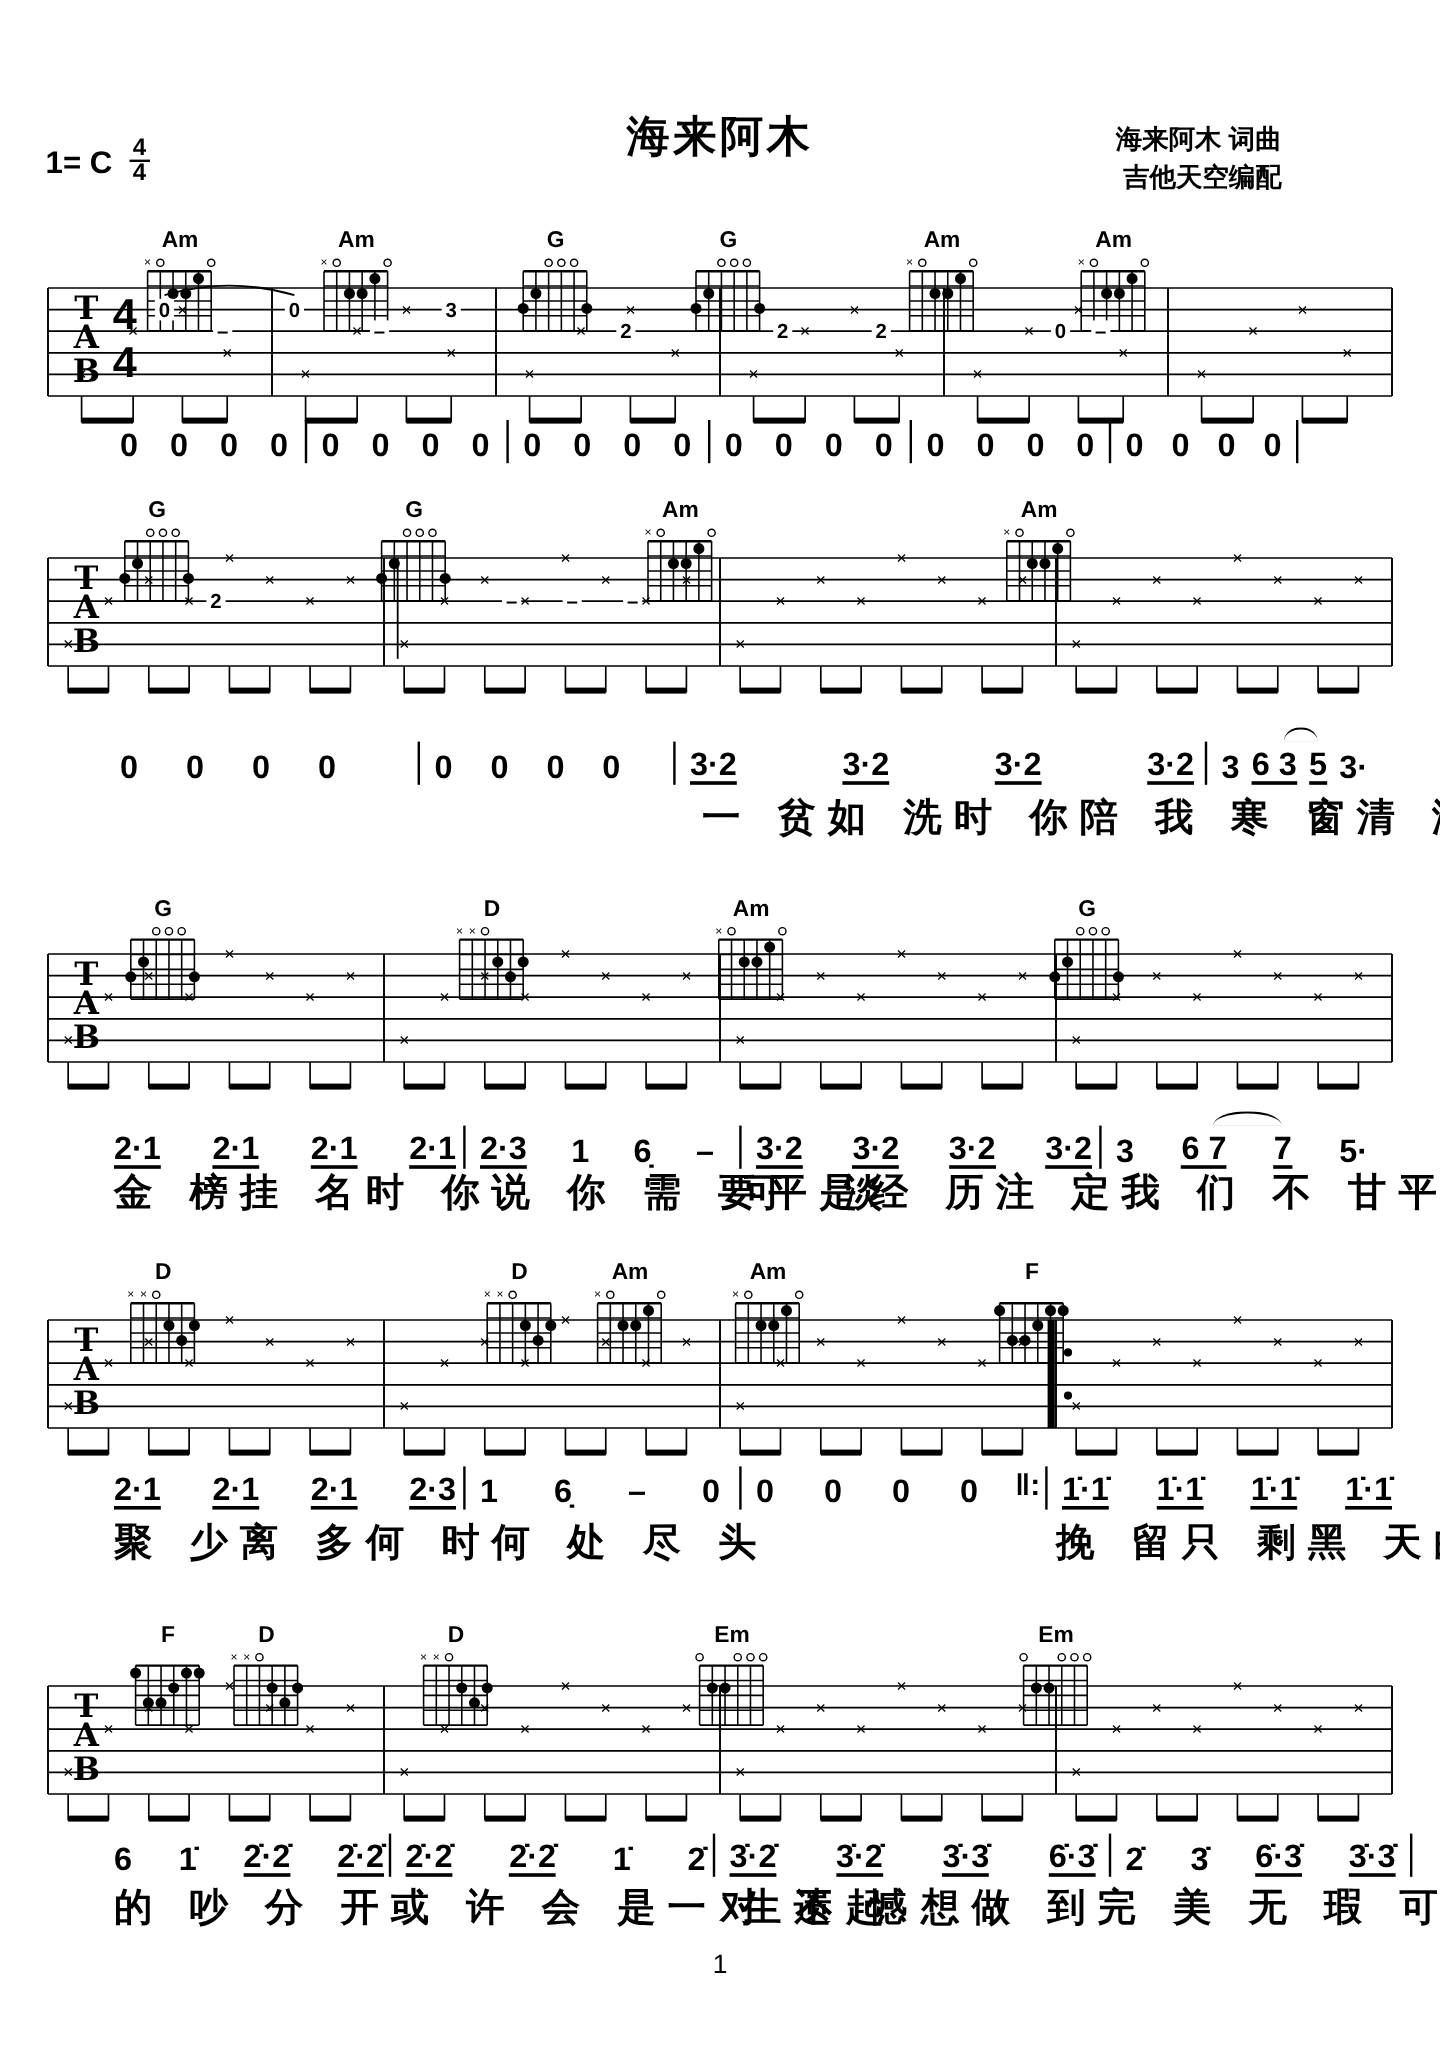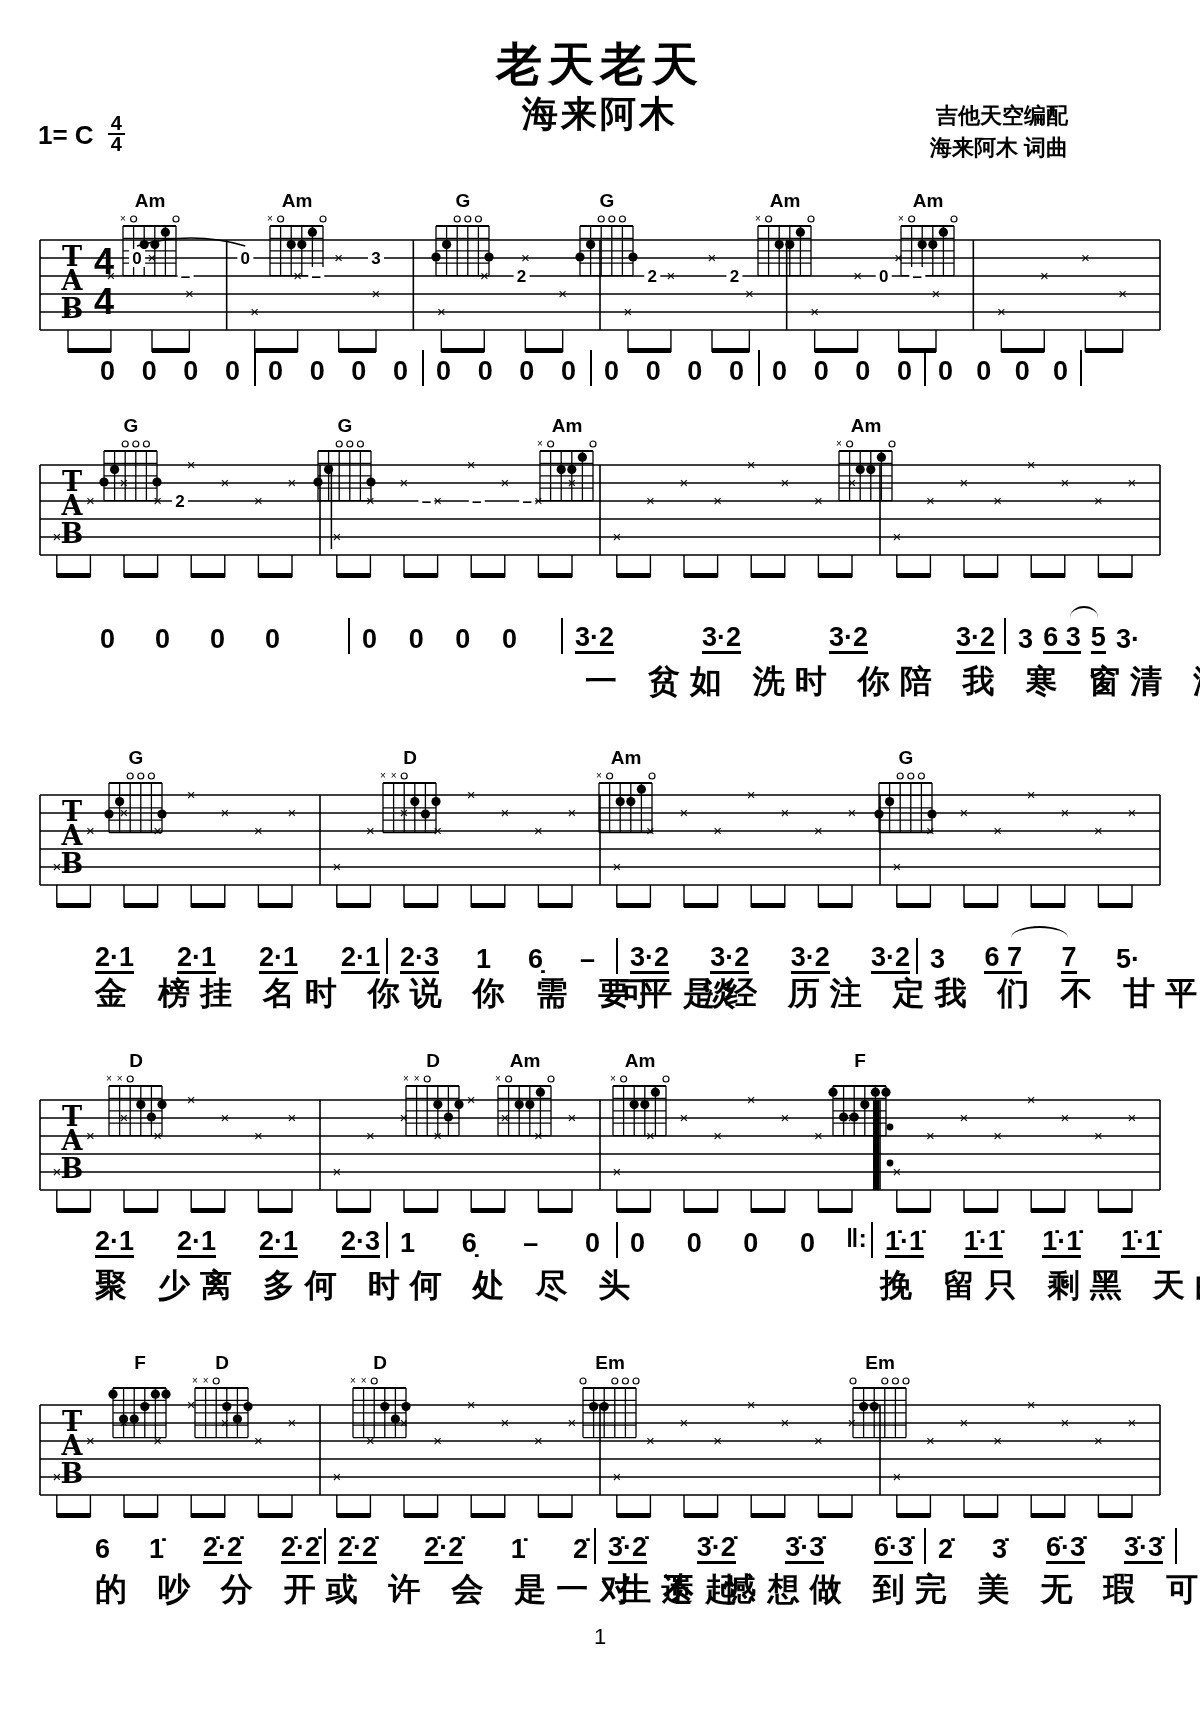--- a/index.html
+++ b/index.html
@@ -28,25 +28,24 @@
   .tie-arc{position:absolute;height:10px;border-top:2.5px solid #000;
            border-radius:50% 50% 0 0 / 100% 100% 0 0;}
   .lyrics{position:absolute;font-size:32px;font-weight:bold;letter-spacing:10px;
           word-spacing:2px;white-space:nowrap;}
   .pageno{position:absolute;top:1624px;left:0;width:100%;text-align:center;font-size:22px;}
 </style>
 </head>
 <body>
 
 <div class="page">
-  <div class="title">老天老天</div>
   <div class="artist">海来阿木</div>
   <div class="credits">
+    <div>海来阿木 词曲</div>
     <div>吉他天空编配</div>
-    <div>海来阿木 词曲</div>
   </div>
   <div class="key">
     <span>1= C</span><span class="frac"><span class="top">4</span><span class="bot">4</span></span>
   </div>
   <div id="systems">
       <div class="chord" style="left: 114px; top: 166px;"><div class="chord-name">Am</div><svg width="72" height="68" viewBox="0 0 72 68">
           <line x1="9" y1="16" x2="9" y2="65.6" stroke="#000" stroke-width="1.3"></line>
           <line x1="19.6" y1="16" x2="19.6" y2="65.6" stroke="#000" stroke-width="1.3"></line>
           <line x1="30.2" y1="16" x2="30.2" y2="65.6" stroke="#000" stroke-width="1.3"></line>
           <line x1="40.8" y1="16" x2="40.8" y2="65.6" stroke="#000" stroke-width="1.3"></line>

